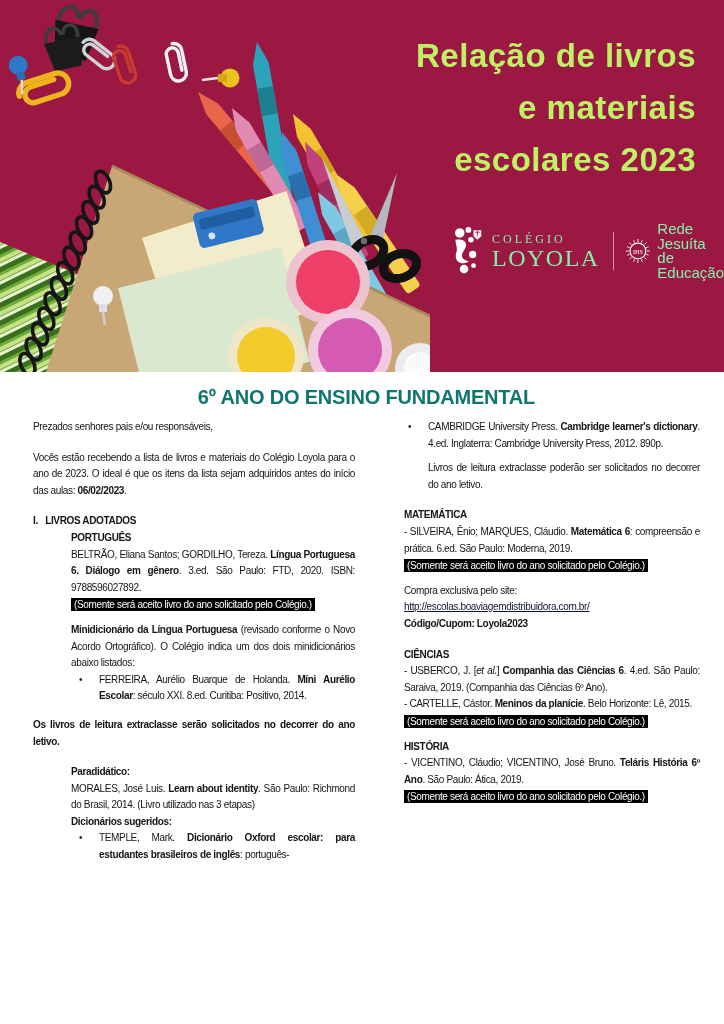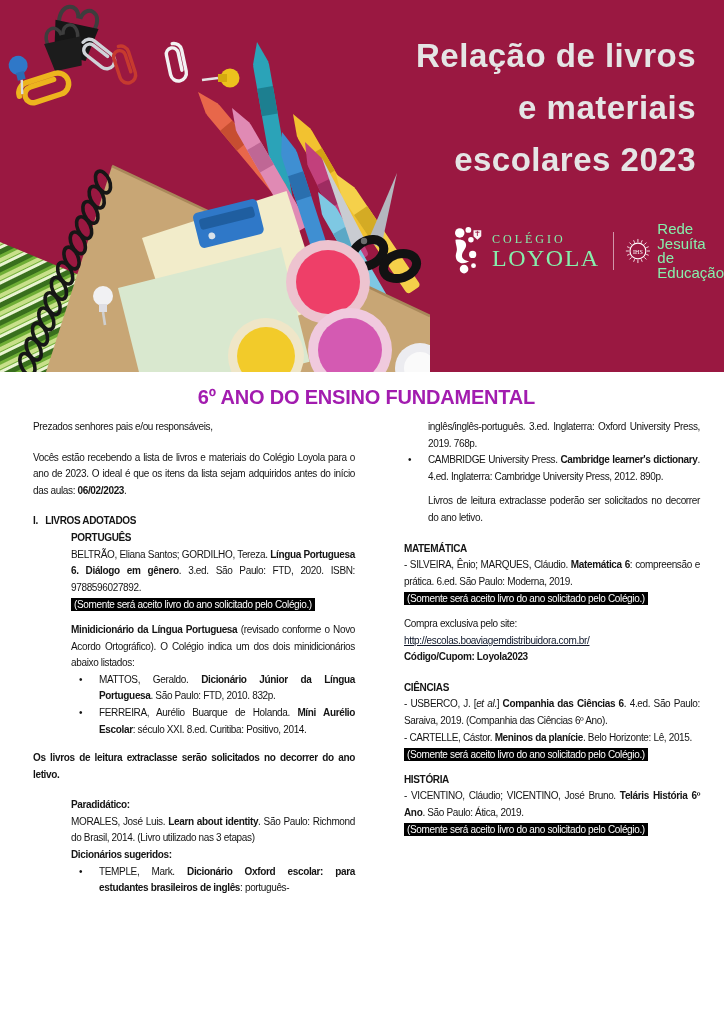--- a/index.html
+++ b/index.html
@@ -2,34 +2,34 @@
 <html><head>
 <meta charset="utf-8">
 <style>
   html,body{margin:0;padding:0;background:#ffffff;}
   body{width:724px;height:1024px;overflow:hidden;font-family:"Liberation Sans",sans-serif;color:#141414;}
   .page{position:relative;width:724px;height:1024px;background:#fff;overflow:hidden;}
 
   
   .banner{position:relative;width:724px;height:372px;background:#9a1841;overflow:hidden;}
   .collage{position:absolute;left:0;top:0;}
-  .banner-title{position:absolute;top:30px;right:28px;text-align:right;color:#e5e5e5;
+  .banner-title{position:absolute;top:30px;right:28px;text-align:right;color:#bef264;
     font-weight:bold;font-size:33px;line-height:52px;letter-spacing:0.5px;}
   .logo-row{position:absolute;left:452px;top:222px;display:flex;align-items:center;color:#86efac;}
   .logo-mark{margin-right:9px;}
   .logo-words{display:flex;flex-direction:column;}
   .logo-colegio{font-family:"Liberation Serif",serif;font-size:12px;letter-spacing:3px;line-height:13px;}
   .logo-loyola{font-family:"Liberation Serif",serif;font-size:24px;letter-spacing:1.5px;line-height:24px;}
   .logo-divider{width:1px;height:38px;background:rgba(255,255,255,.55);margin:0 11px 0 13px;}
   .logo-seal{margin-right:7px;}
   .logo-network{font-size:15px;line-height:14.5px;}
 
   
   main{padding:14px 24px 0 33px;}
-  .doc-title{text-align:center;font-size:20px;font-weight:bold;margin:0 0 10px 0;color:#a21caf;letter-spacing:-0.2px;}
+  .doc-title{text-align:center;font-size:20px;font-weight:bold;margin:0 0 10px 0;color:#0f766e;letter-spacing:-0.2px;}
   .cols{display:flex;}
   .col{font-size:10px;line-height:16.6px;letter-spacing:-0.35px;text-align:justify;}
   .col-left{width:322px;margin-right:49px;flex:none;}
   .col-right{width:296px;flex:none;}
   p{margin:0 0 8px 0;}
   .nogap{margin-bottom:0;}
   .gap-top{margin-top:6px;}
   .big-gap{margin-bottom:14px;}
   .ind{margin-left:38px;}
   .ind-r{margin-left:24px;}
@@ -309,36 +309,34 @@
         <p class="big-gap"><span>Vocês estão recebendo a lista de livros e materiais do Colégio Loyola para o ano de 2023. O ideal é que os itens da lista sejam adquiridos antes do início das aulas: </span><b>06/02/2023</b><span>.</span></p>
 
         <p class="shead gap-top"><b>I.</b>&nbsp;&nbsp;&nbsp;<b>LIVROS ADOTADOS</b></p>
 
         <div class="ind">
           <p class="shead">PORTUGUÊS</p>
           <p class="nogap"><span>BELTRÃO, Eliana Santos; GORDILHO, Tereza. </span><b>Língua Portuguesa 6. Diálogo em gênero</b><span>. 3.ed. São Paulo: FTD, 2020. ISBN: 9788596027892.</span></p>
           <p class="hl-wrap big-gap"><span class="hl">(Somente será aceito livro do ano solicitado pelo Colégio.)</span></p>
 
           <p class="nogap"><b>Minidicionário da Língua Portuguesa</b><span> (revisado conforme o Novo Acordo Ortográfico). O Colégio indica um dos dois minidicionários abaixo listados:</span></p>
-          <p class="li"><span>MATTOS, Geraldo. </span><b>Dicionário Júnior da Língua Portuguesa</b><span>. São Paulo: FTD, 2010. 832p.</span></p>
           <p class="li"><span>FERREIRA, Aurélio Buarque de Holanda. </span><b>Míni Aurélio Escolar</b><span>: século XXI. 8.ed. Curitiba: Positivo, 2014.</span></p>
         </div>
 
         <p class="gap-top big-gap" style="font-weight:bold;margin-top:12px;">Os livros de leitura extraclasse serão solicitados no decorrer do ano letivo.</p>
 
         <div class="ind">
           <p class="shead">Paradidático:</p>
           <p class="nogap"><span>MORALES, José Luis. </span><b>Learn about identity</b><span>. São Paulo: Richmond do Brasil, 2014. (Livro utilizado nas 3 etapas)</span></p>
           <p class="shead">Dicionários sugeridos:</p>
           <p class="li"><span>TEMPLE, Mark. </span><b>Dicionário Oxford escolar: para estudantes brasileiros de inglês</b><span>: português-</span></p>
         </div>
       </div>
 
       <div class="col col-right">
-        <p class="ind-r nogap">inglês/inglês-português. 3.ed. Inglaterra: Oxford University Press, 2019. 768p.</p>
         <p class="li-r"><span>CAMBRIDGE University Press. </span><b>Cambridge learner's dictionary</b><span>. 4.ed. Inglaterra: Cambridge University Press, 2012. 890p.</span></p>
         <p class="ind-r big-gap" style="margin-top:8px;">Livros de leitura extraclasse poderão ser solicitados no decorrer do ano letivo.</p>
 
         <p class="shead">MATEMÁTICA</p>
         <p class="nogap"><span>- SILVEIRA, Ênio; MARQUES, Cláudio. </span><b>Matemática 6</b><span>: compreensão e prática. 6.ed. São Paulo: Moderna, 2019.</span></p>
         <p class="hl-wrap nogap"><span class="hl">(Somente será aceito livro do ano solicitado pelo Colégio.)</span></p>
         <p class="nogap">Compra exclusiva pelo site:</p>
         <p class="nogap"><a class="site-link" href="#">http://escolas.boaviagemdistribuidora.com.br/</a></p>
         <p class="big-gap" style="font-weight:bold;">Código/Cupom: Loyola2023</p>
 

